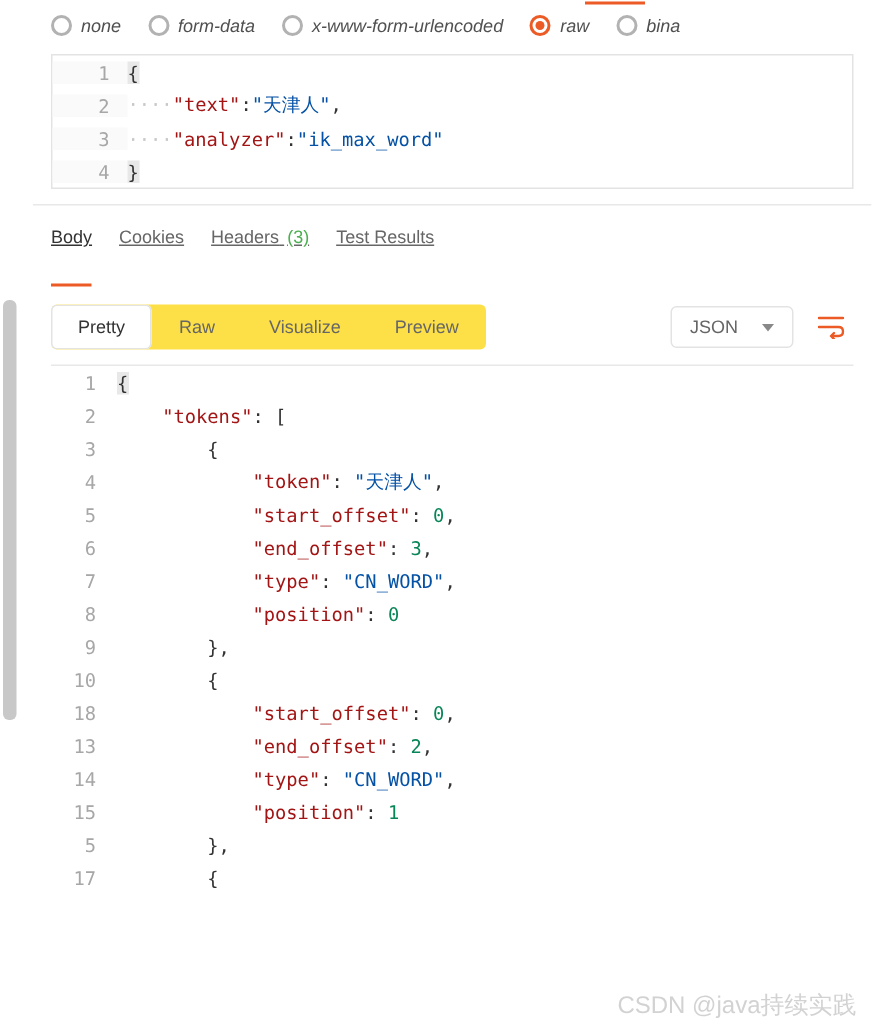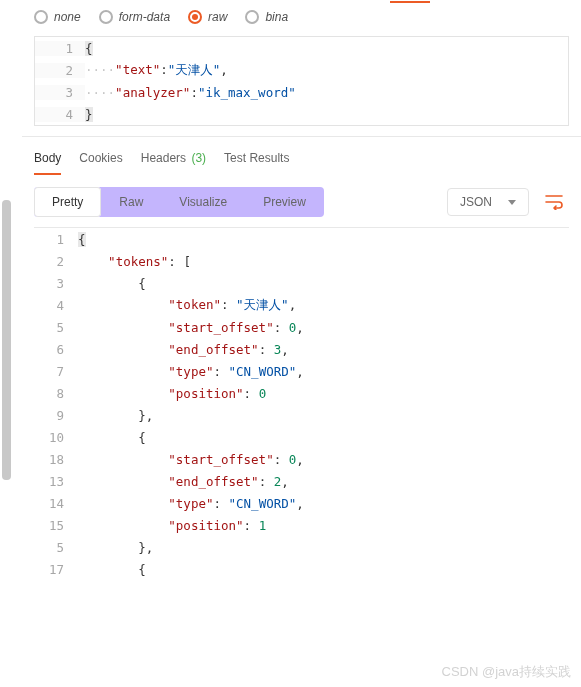--- a/index.html
+++ b/index.html
@@ -15,58 +15,62 @@
 .editor-line { display: flex; height: 22px; align-items: center; }
 .gutter { width: 50px; text-align: right; padding-right: 12px; color: #a7a7a7; background: #fafafa; user-select: none; }
 .code { white-space: pre; }
 .brace { color: #333; }
 .dots { color: #c8c8c8; }
 .key { color: #a31515; }
 .str { color: #0451a5; }
 .punc { color: #333; }
 .divider { height: 1px; background: #e8e8e8; margin-top: 10px; }
 .main-tabs { display: flex; align-items: center; gap: 18px; padding: 14px 12px 0 12px; }
-.main-tab { color: #666; cursor: pointer; padding-bottom: 8px; border-bottom: 2px solid transparent; }
+.main-tab { color: #666; cursor: pointer; padding-bottom: 24px; border-bottom: 2px solid transparent; text-decoration: underline; }
 .main-tab.active { color: #333; border-bottom-color: #ec5b25; }
 .main-tab .count { color: #4caf50; margin-left: 2px; }
 .toolbar-row { display: flex; align-items: center; padding: 12px 12px 10px 12px; gap: 0; }
-.view-tabs { display: flex; background: #c4b5fd; border-radius: 4px; overflow: hidden; }
+.view-tabs { display: flex; background: #fde047; border-radius: 4px; overflow: hidden; }
 .view-tab { padding: 8px 18px; color: #666; cursor: pointer; }
 .view-tab.active { background: #fff; color: #333; box-shadow: inset 0 0 0 1px #e3e3e3; border-radius: 4px; }
 .spacer { flex: 1; }
 .dropdown { display: flex; align-items: center; gap: 16px; border: 1px solid #e3e3e3; padding: 6px 12px; border-radius: 4px; color: #666; cursor: pointer; margin-right: 10px; }
 .chevron { width: 0; height: 0; border-left: 4px solid transparent; border-right: 4px solid transparent; border-top: 5px solid #888; }
 .wrap-btn { width: 30px; height: 30px; display: flex; align-items: center; justify-content: center; cursor: pointer; color: #ec5b25; }
 .wrap-btn svg { width: 18px; height: 16px; }
 .resp-editor { border-top: 1px solid #e8e8e8; font-family: Consolas, Monaco, monospace; font-size: 12.5px; margin: 0 12px; }
 .resp-line { display: flex; height: 22px; align-items: center; }
 .resp-gutter { width: 44px; text-align: right; padding-right: 14px; color: #a7a7a7; user-select: none; }
 .resp-code { white-space: pre; position: relative; }
 .key2 { color: #a31515; }
 .str2 { color: #0451a5; }
 .num { color: #098658; }
-.watermark { position: absolute; bottom: 6px; right: 10px; color: #b5b5b5; font-size: 13px; opacity: .6; }
+.watermark { position: absolute; bottom: 6px; right: 10px; color: #b5b5b5; font-size: 16px; opacity: .6; }
 .left-scroll { position: absolute; left: 2px; top: 200px; width: 9px; height: 280px; background: #c8c8c8; border-radius: 4px; }
 .hi { background: #e8e8e8; }
 </style>
 </head>
 <body>
 
 <div class="left-scroll"></div>
 
 <div class="container">
 
 <div class="radio-row">
   <div class="radio-item">
     <div class="radio-circle"></div>
     <span>none</span>
   </div>
   <div class="radio-item">
     <div class="radio-circle"></div>
     <span>form-data</span>
+  </div>
+  <div class="radio-item">
+    <div class="radio-circle"></div>
+    <span>x-www-form-urlencoded</span>
   </div>
   <div class="radio-item">
     <div class="radio-circle selected"></div>
     <span>raw</span>
   </div>
   <div class="radio-item">
     <div class="radio-circle"></div>
     <span>bina</span>
   </div>
 </div>

